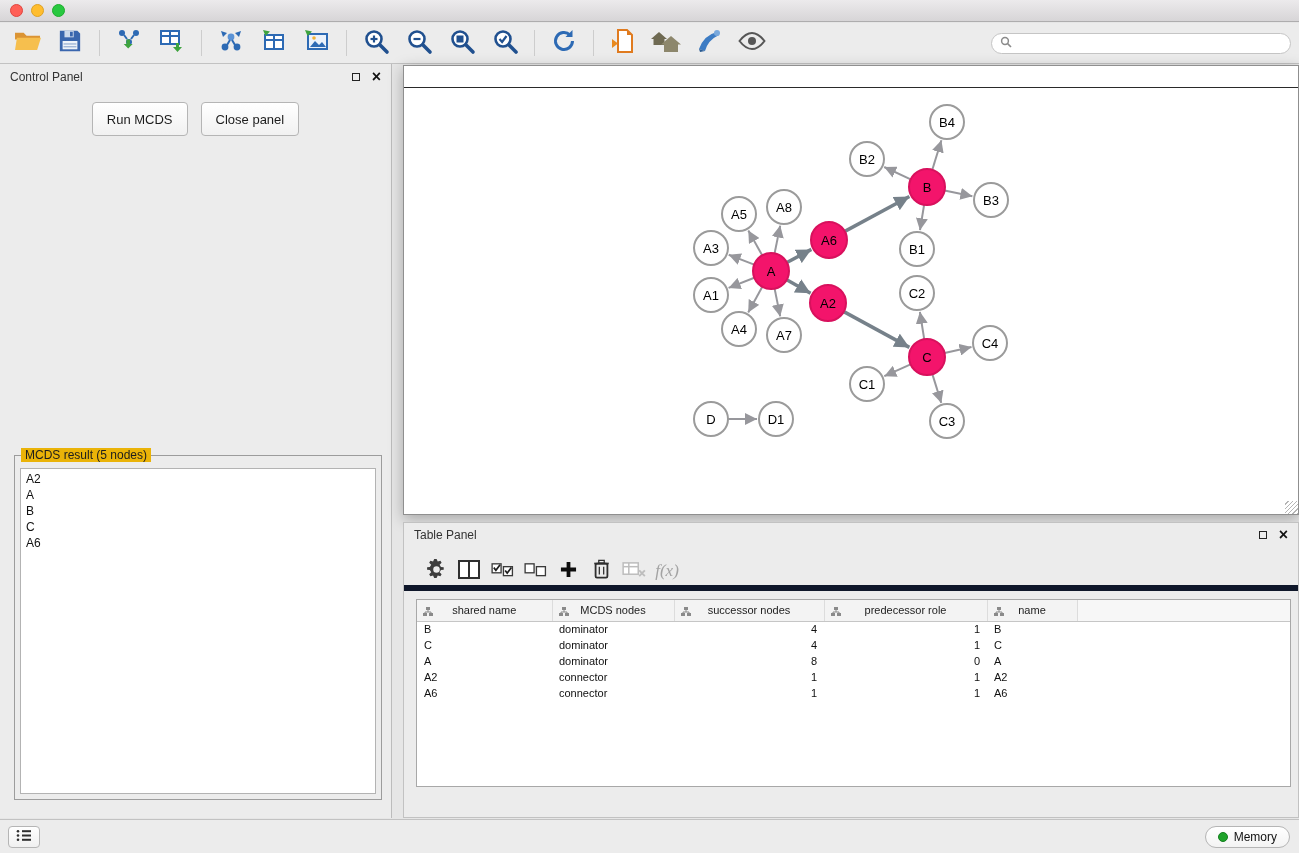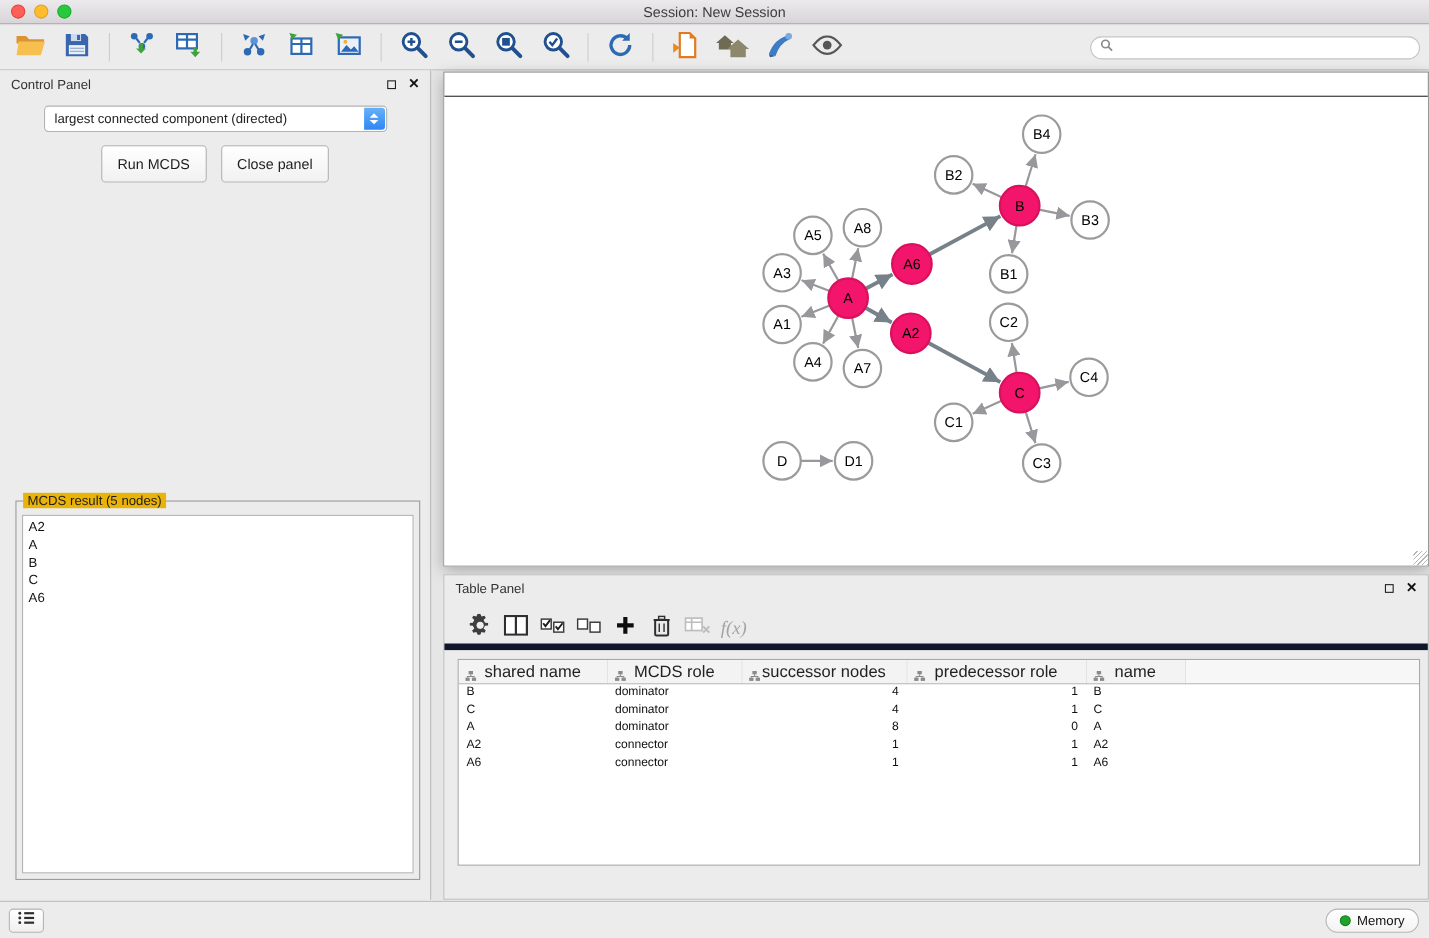--- a/index.html
+++ b/index.html
@@ -55,21 +55,21 @@
   .nw-grip{position:absolute;right:0;bottom:0;width:13px;height:13px;background:repeating-linear-gradient(135deg,transparent 0 2px,#b5b5b5 2px 3px)}
 
   
   .table-panel{position:absolute;left:403px;top:522px;width:896px;height:296px;background:#ececec;border:1px solid #c2c2c2}
   .tp-header{height:24px;display:flex;align-items:center;padding:0 10px;font-size:12px;color:#333}
   .tp-toolbar{height:44px;display:flex;align-items:flex-end;gap:9px;padding:0 20px;border-bottom:6px solid #0f172a}
   .tp-tool{display:flex;align-items:center;justify-content:center;min-width:24px;height:28px}
   .fx-label{font-family:"Liberation Serif",serif;font-style:italic;font-size:17px;color:#a3a3a3}
   .tp-table-wrap{position:absolute;left:12px;right:7px;top:76px;height:188px;background:#fff;border:1px solid #a8a8a8;overflow:hidden}
   table.node-table{width:100%;border-collapse:collapse;font-size:11px;table-layout:fixed}
-  table.node-table th{position:relative;background:#f3f3f3;border-bottom:1px solid #c6c6c6;border-right:1px solid #dcdcdc;height:21px;font-weight:normal;text-align:center;color:#222;font-size:15px}
+  table.node-table th{position:relative;background:#f3f3f3;border-bottom:1px solid #c6c6c6;border-right:1px solid #dcdcdc;height:21px;font-weight:normal;text-align:center;color:#222;font-size:11px}
   table.node-table th.th-filler{border-right:none;background:#f7f7f7}
   .th-icon{position:absolute;left:6px;top:6px}
   table.node-table td{height:16px;padding:0 7px;color:#101010;white-space:nowrap;overflow:hidden}
   td.c2{text-align:right;padding-right:14px}
   td.c3{text-align:right;padding-right:48px}
   td.c4{padding-left:18px}
   .tp-tabs{position:absolute;left:0;right:0;top:266px;display:flex;justify-content:center}
 
   
   .statusbar{position:absolute;left:0;top:819px;width:1299px;height:34px;background:#ececec;border-top:1px solid #c2c2c2}
@@ -79,21 +79,20 @@
 </style>
 </head>
 <body>
 
 <div class="titlebar">
   <div class="traffic">
     <span class="tl red"></span>
     <span class="tl yellow"></span>
     <span class="tl green"></span>
   </div>
-  <div class="title">Session: New Session</div>
 </div>
 
 <div class="toolbar">
   <div class="tbtn">
     <span><svg width="29" height="24" viewBox="0 0 30 25">
           <path d="M2 4h9l3 3h14v4H2z" fill="#db9434"></path>
           <path d="M4 9h25l-4 13H2z" fill="#f6bf4e"></path>
         </svg></span>
   </div>
   <div class="tbtn">
@@ -224,27 +223,20 @@
   </div>
 </div>
 
 <div class="control-panel">
   <div class="panel-header">
     <span>Control Panel</span>
     <span class="ph-icons">
       <span class="ph-float"></span>
       <span class="ph-close">×</span>
     </span>
-  </div>
-  <div class="dropdown">
-    <span>largest connected component (directed)</span>
-    <span class="dd-arrows">
-        <span class="dd-up"></span>
-        <span class="dd-down"></span>
-      </span>
   </div>
   <div class="cp-buttons">
     <div class="cbtn">Run MCDS</div>
     <div class="cbtn">Close panel</div>
   </div>
   <div class="result-group">
     <span class="result-legend">MCDS result (5 nodes)</span>
     <div class="result-list">
         <div>A2</div>
         <div>A</div>
@@ -455,21 +447,21 @@
                   <rect x="3" y="0" width="4" height="3" fill="#8a8a8a"></rect>
                   <rect x="0" y="6" width="4" height="3" fill="#8a8a8a"></rect>
                   <rect x="6" y="6" width="4" height="3" fill="#8a8a8a"></rect>
                   <path d="M5 3v2M2 6V5h6v1" stroke="#8a8a8a" fill="none"></path>
                 </svg></span><span class="th-label">shared name</span></th>
             <th><span class="th-icon"><svg width="10" height="9" viewBox="0 0 10 9">
                   <rect x="3" y="0" width="4" height="3" fill="#8a8a8a"></rect>
                   <rect x="0" y="6" width="4" height="3" fill="#8a8a8a"></rect>
                   <rect x="6" y="6" width="4" height="3" fill="#8a8a8a"></rect>
                   <path d="M5 3v2M2 6V5h6v1" stroke="#8a8a8a" fill="none"></path>
-                </svg></span><span class="th-label">MCDS role</span></th>
+                </svg></span><span class="th-label">MCDS nodes</span></th>
             <th><span class="th-icon"><svg width="10" height="9" viewBox="0 0 10 9">
                   <rect x="3" y="0" width="4" height="3" fill="#8a8a8a"></rect>
                   <rect x="0" y="6" width="4" height="3" fill="#8a8a8a"></rect>
                   <rect x="6" y="6" width="4" height="3" fill="#8a8a8a"></rect>
                   <path d="M5 3v2M2 6V5h6v1" stroke="#8a8a8a" fill="none"></path>
                 </svg></span><span class="th-label">successor nodes</span></th>
             <th><span class="th-icon"><svg width="10" height="9" viewBox="0 0 10 9">
                   <rect x="3" y="0" width="4" height="3" fill="#8a8a8a"></rect>
                   <rect x="0" y="6" width="4" height="3" fill="#8a8a8a"></rect>
                   <rect x="6" y="6" width="4" height="3" fill="#8a8a8a"></rect>

